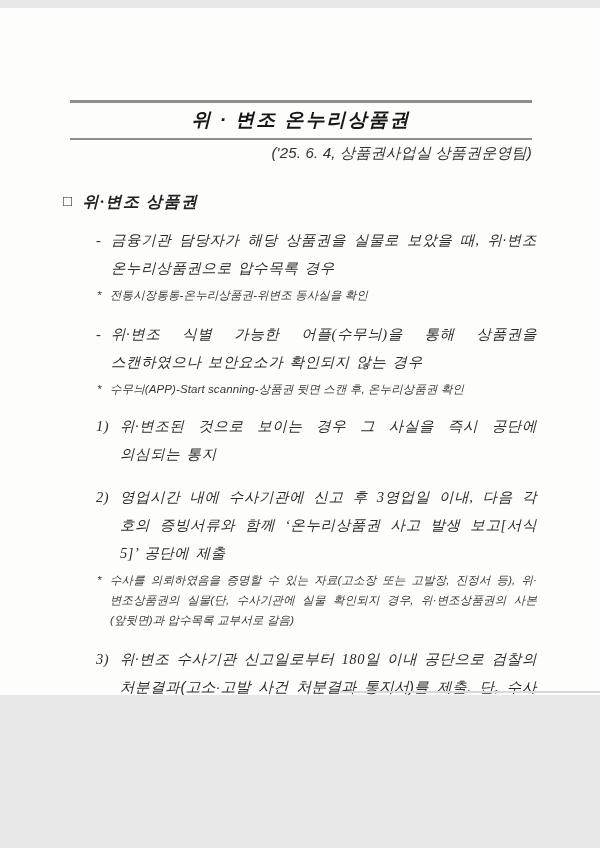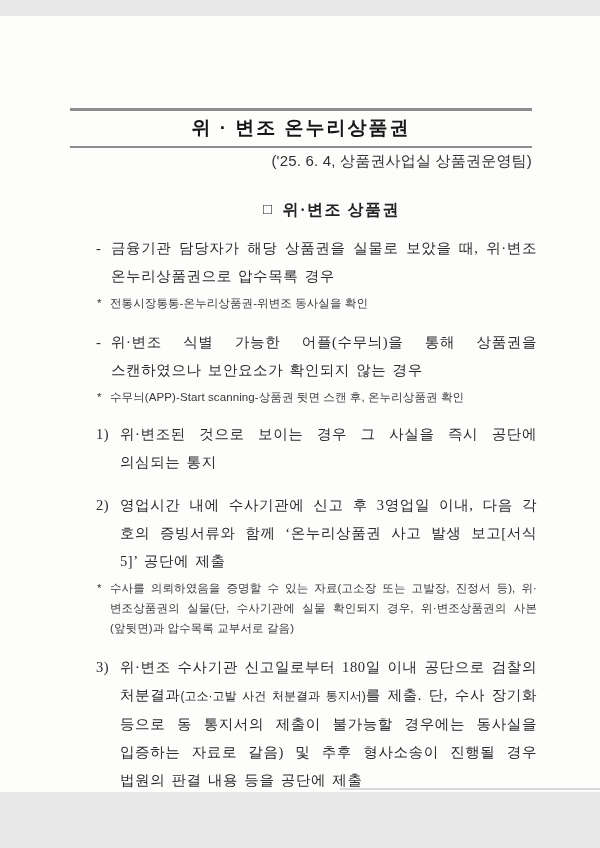--- a/index.html
+++ b/index.html
@@ -1,24 +1,25 @@
 <!DOCTYPE html>
 <html lang="ko"><head>
 <meta charset="utf-8">
 <style>
   html,body{margin:0;padding:0;}
   body{background:#e8e8e8;}
   .page{
     position:relative;
-    width:600px;height:776px;
-    margin:16px auto;
+    width:600px;height:687px;
+    margin:8px auto;
     background:#fdfdfc;
     overflow:hidden;
     color:#2a2a2a;
     font-family:"Liberation Serif","DejaVu Serif",serif;
+    font-style:italic;
   }
   
   .header{padding-top:92px;}
   .title-box{
     margin-left:70px;
     width:462px;
     border-top:3px solid #8d8d8d;
     border-bottom:2.5px solid #8d8d8d;
     text-align:center;
     padding:4px 0 5px 0;
@@ -40,21 +41,20 @@
     letter-spacing:0.2px;
     color:#303030;
   }
   
   .section-heading{
     margin:29px 0 0 63px;
     font-size:16px;
     font-weight:bold;
     letter-spacing:1.5px;
     color:#222;
-    text-align:center;
   }
   .section-heading .sq{
     font-weight:normal;
     margin-right:9px;
     font-size:15px;
     position:relative;top:-1px;
   }
   .sub-heading{
     margin:25px 0 0 85px;
     font-size:15.5px;
@@ -89,21 +89,21 @@
     font-size:14.5px;
     line-height:28px;
     letter-spacing:0.6px;
     word-spacing:2px;
     word-break:keep-all;
   }
   .item.m-first{margin-top:13px;}
   .item.m-gap{margin-top:15px;}
   .small-inline{
     font-family:"Liberation Sans","DejaVu Sans",sans-serif;
-    font-size:12px;
+    font-size:15px;
     letter-spacing:0px;
   }
   
   .note{
     display:flex;
     margin-left:97px;
     width:440px;
     font-family:"Liberation Sans","DejaVu Sans",sans-serif;
     font-size:11.5px;
     line-height:20px;

